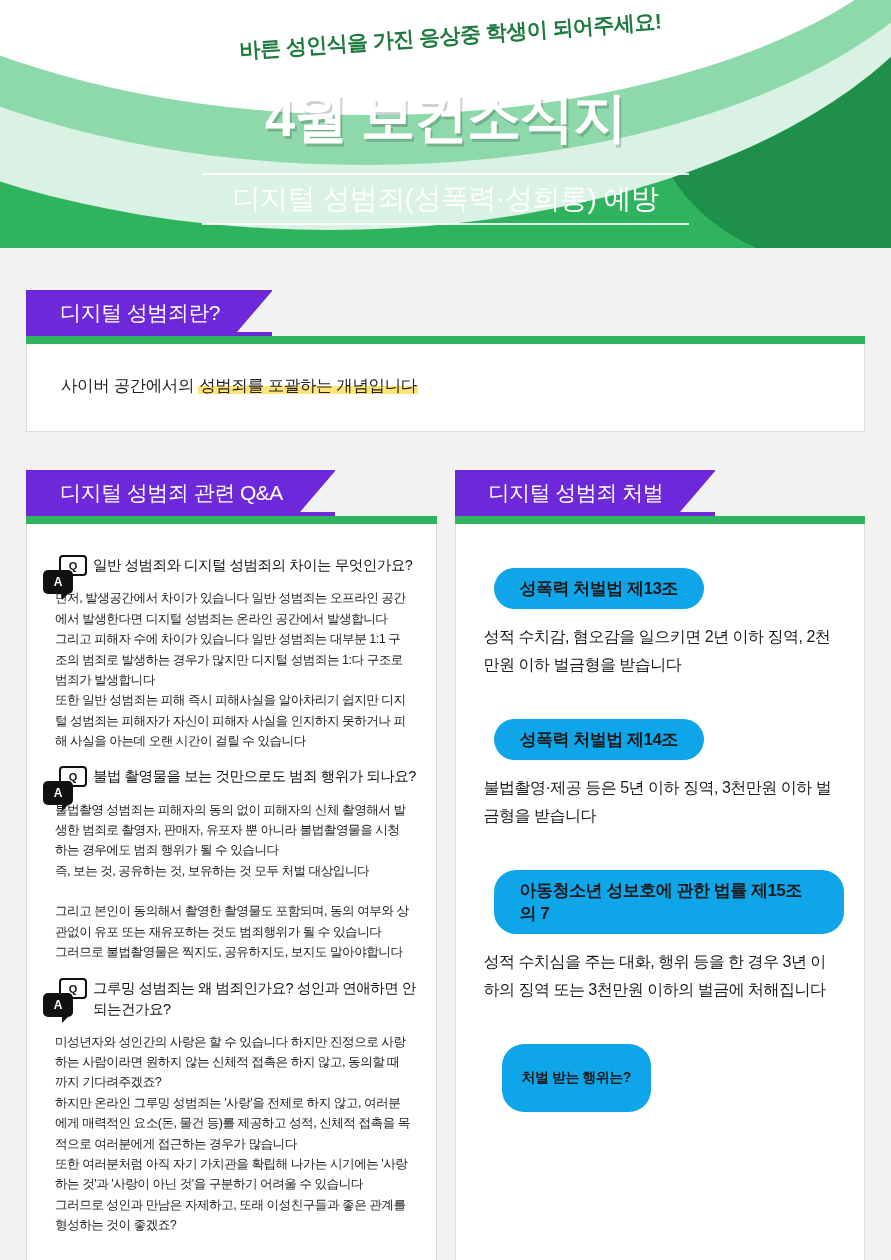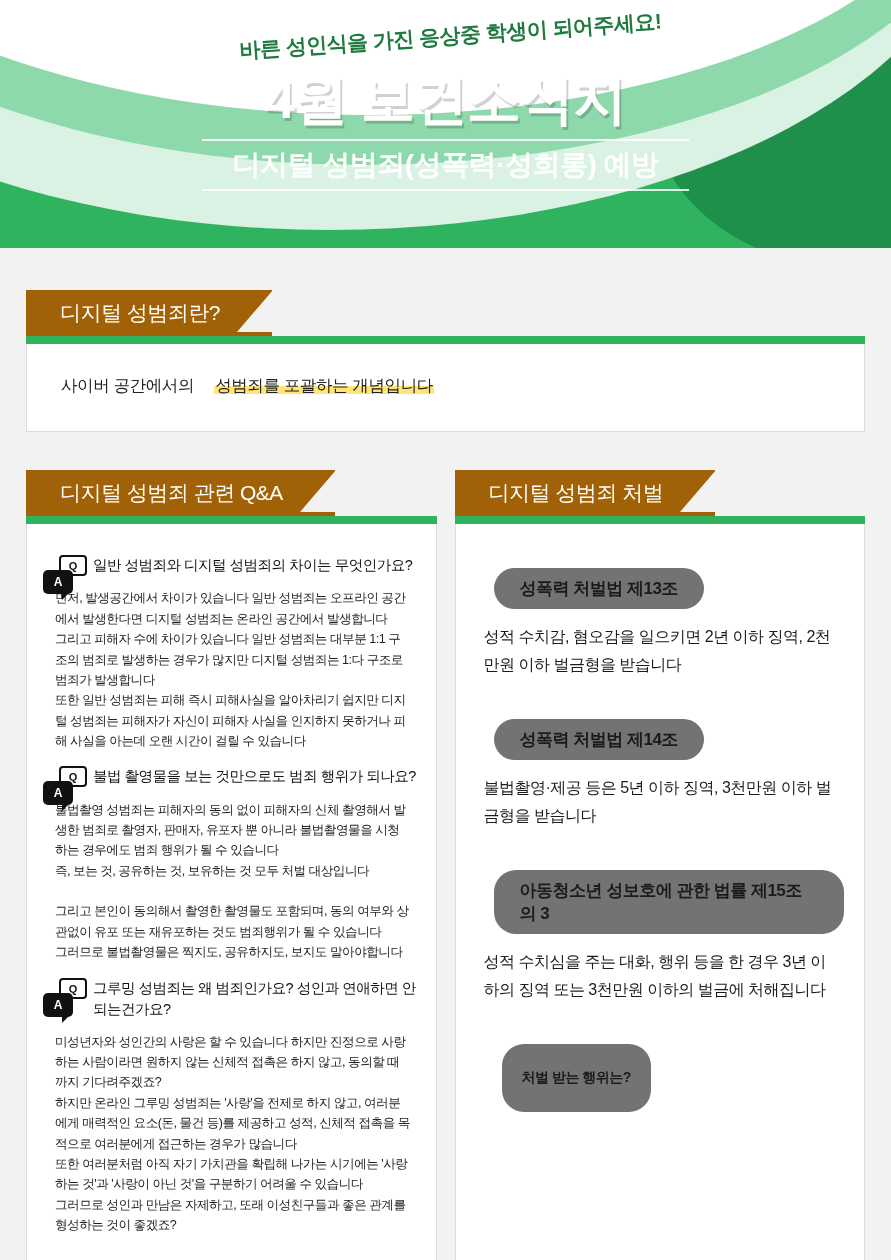--- a/index.html
+++ b/index.html
@@ -62,24 +62,24 @@
     letter-spacing: -0.5px;
     transform: rotate(-4deg);
     display: inline-block;
     margin: 4px 0 0 10px;
   }
   .main-title {
     font-size: 54px;
     font-weight: bold;
     color: #ffffff;
     letter-spacing: -1px;
-    margin-top: 14px;
+    margin-top: 32px;
     text-shadow: 2px 3px 0 rgba(0,0,0,0.18);
   }
-  .sub-title-wrap { margin-top: 2px; font-weight: bold; }
+  .sub-title-wrap { margin-top: 18px; }
   .sub-title {
     display: inline-block;
     font-size: 28px;
     color: #ffffff;
     letter-spacing: -0.5px;
     border-top: 2px solid rgba(255,255,255,.85);
     border-bottom: 2px solid rgba(255,255,255,.85);
     padding: 5px 30px;
   }
 
@@ -87,21 +87,21 @@
   .page {
     position: relative;
     width: 891px;
     padding: 0 26px;
   }
 
   
   .ribbon {
     position: relative;
     display: inline-block;
-    background: #a16207;
+    background: #6d28d9;
     color: #fff;
     font-size: 21px;
     letter-spacing: -0.5px;
     padding: 9px 52px 9px 34px;
     margin-bottom: 0;
   }
   .ribbon::after {
     content: "";
     position: absolute;
     right: -1px; top: 0;
@@ -126,21 +126,20 @@
   .intro-card {
     padding: 26px 34px 30px 34px;
     font-size: 16.5px;
     line-height: 1.9;
     color: #222;
     letter-spacing: -0.4px;
   }
   .hlmark {
     background: linear-gradient(transparent 55%, #ffe478 55%);
     padding: 0 1px;
-    margin-left: 16px;
   }
 
   
   .cols {
     display: flex;
     gap: 18px;
     margin-top: 38px;
   }
   .col-left { width: 420px; }
   .col-right { width: 420px; }
@@ -218,21 +217,21 @@
     white-space: pre-line;
   }
 
   
   .pun-card {
     padding: 30px 20px 20px 20px;
     min-height: 740px;
   }
   .pun-pill {
     display: inline-block;
-    background: #737373;
+    background: #0ea5e9;
     border-radius: 22px;
     font-size: 17px;
     font-weight: bold;
     color: #1b1b1b;
     letter-spacing: -0.5px;
     padding: 9px 26px;
     margin: 14px 0 0 18px;
   }
   .pun-pill.small {
     font-size: 14px;
@@ -342,21 +341,21 @@
           <div class="pun-pill">성폭력 처벌법 제13조</div>
           <div class="pun-text">성적 수치감, 혐오감을 일으키면 2년 이하 징역, 2천만원 이하 벌금형을 받습니다</div>
         </div>
 
         <div>
           <div class="pun-pill">성폭력 처벌법 제14조</div>
           <div class="pun-text">불법촬영·제공 등은 5년 이하 징역, 3천만원 이하 벌금형을 받습니다</div>
         </div>
 
         <div>
-          <div class="pun-pill">아동청소년 성보호에 관한 법률 제15조의 3</div>
+          <div class="pun-pill">아동청소년 성보호에 관한 법률 제15조의 7</div>
           <div class="pun-text">성적 수치심을 주는 대화, 행위 등을 한 경우 3년 이하의 징역 또는 3천만원 이하의 벌금에 처해집니다</div>
         </div>
 
         <div>
           <div class="pun-pill small">처벌 받는 행위는?</div>
         </div>
 
       </div>
     </div>
 

